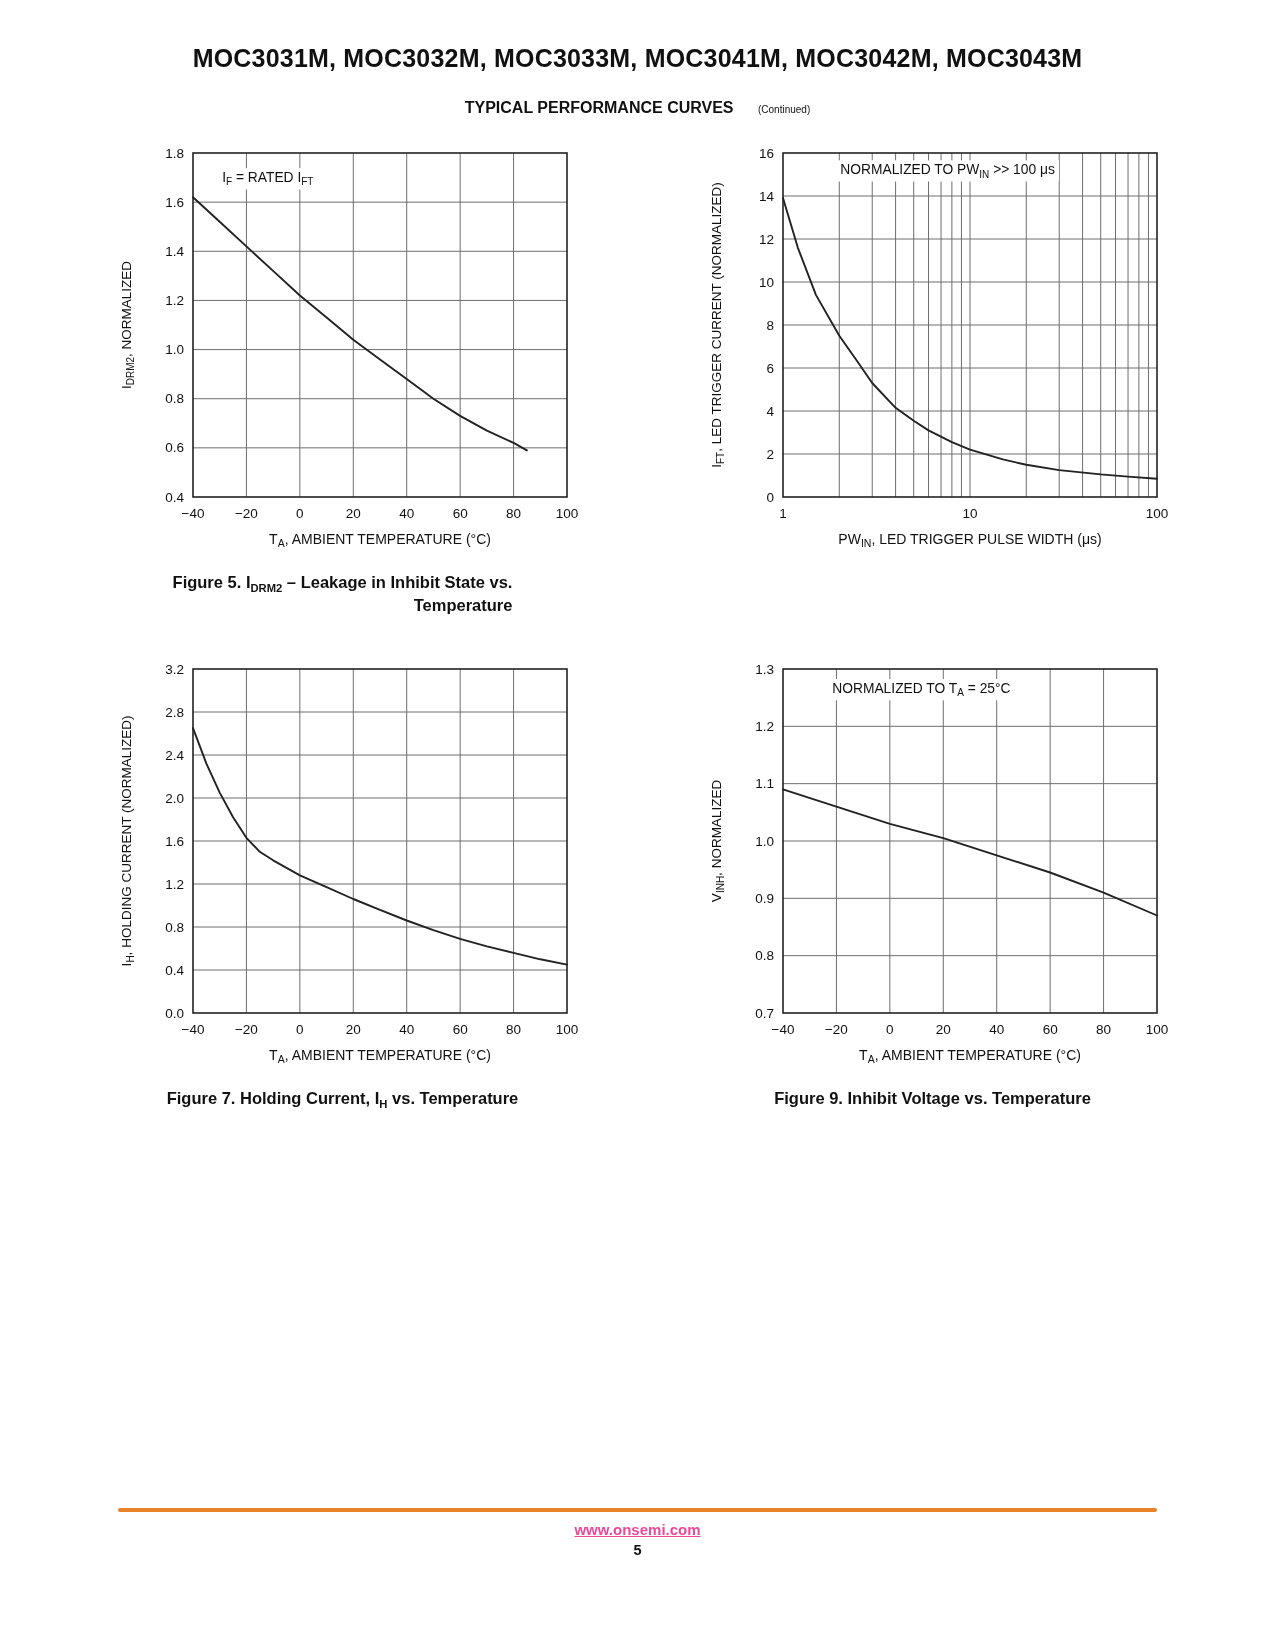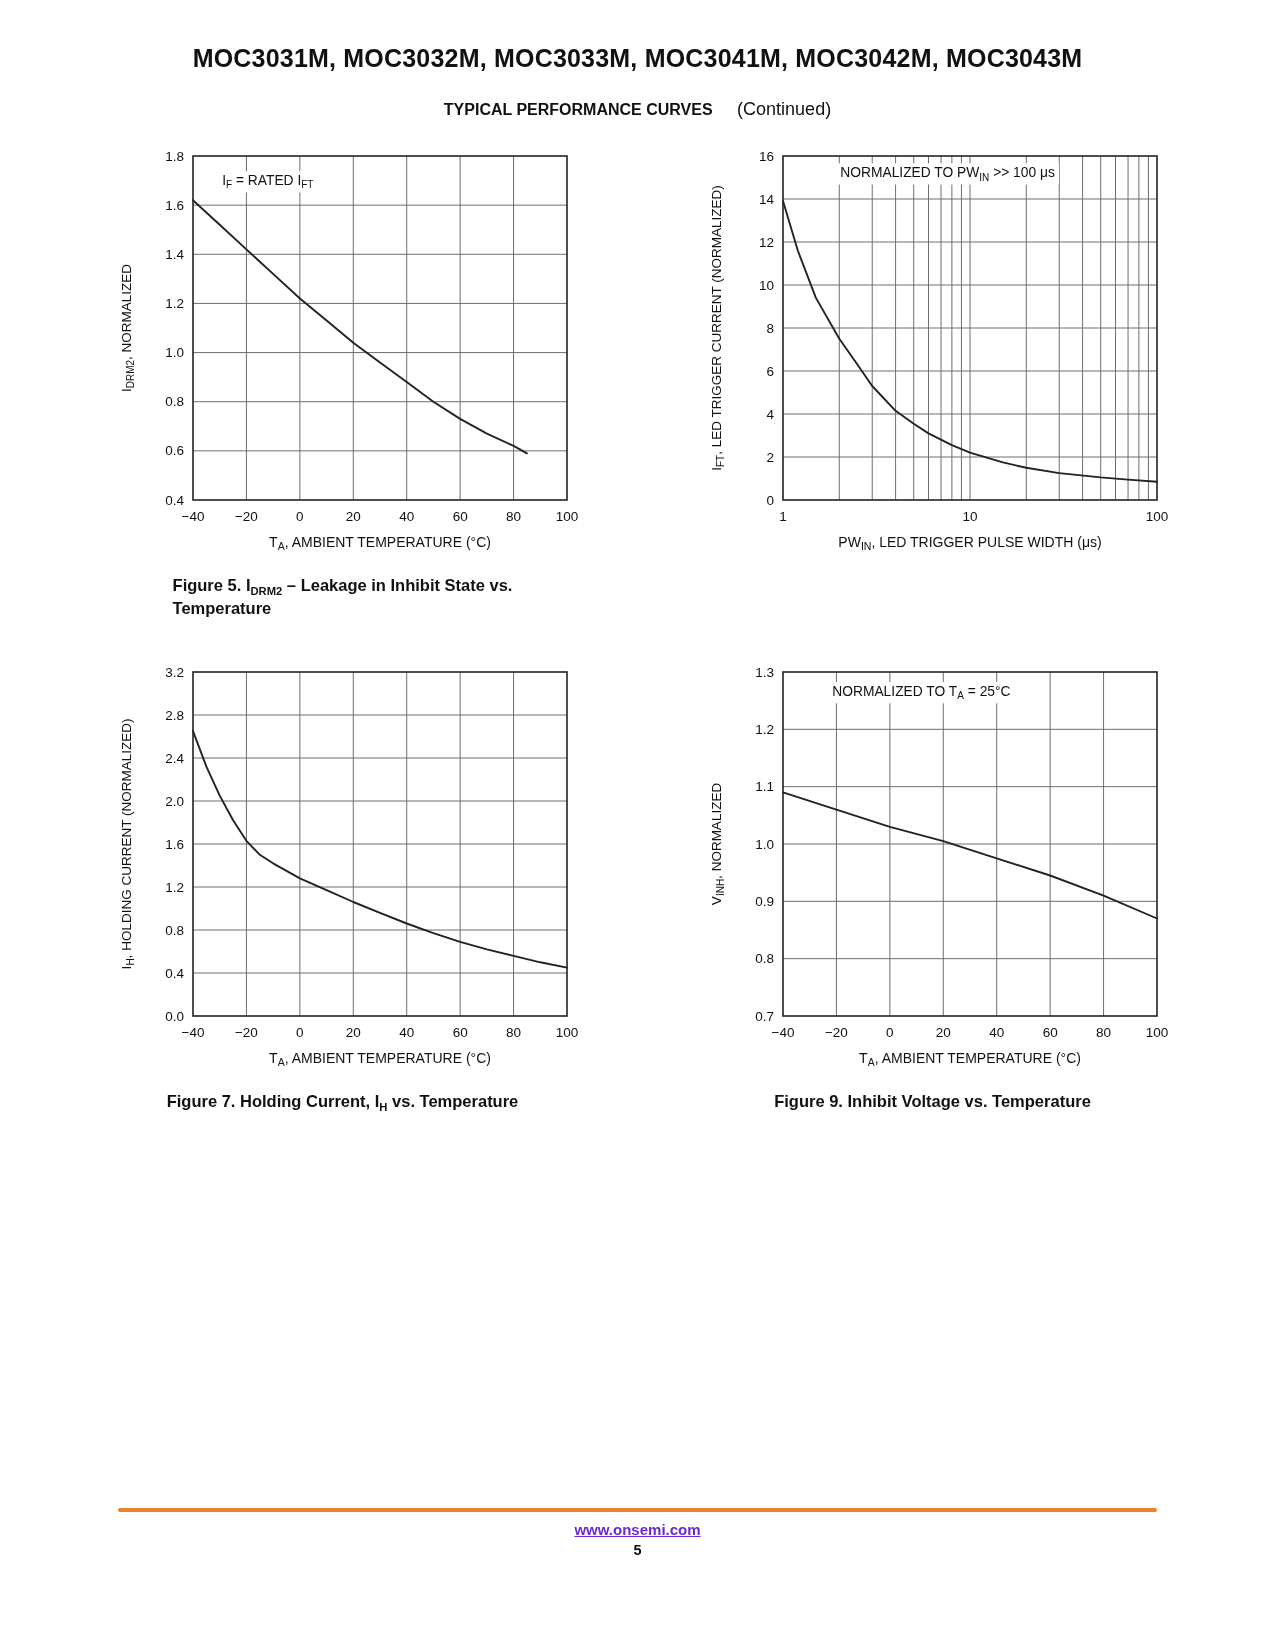--- a/index.html
+++ b/index.html
@@ -1,29 +1,29 @@
 <!DOCTYPE html>
 <html><head>
 <meta charset="utf-8">
 <style>
   html,body{margin:0;padding:0;background:#ffffff;}
   body{font-family:"Liberation Sans","DejaVu Sans",sans-serif;color:#111;}
   .page{position:relative;width:1275px;height:1650px;background:#fff;overflow:hidden;}
   .doc-title{padding-top:44px;text-align:center;font-size:25px;font-weight:bold;letter-spacing:.2px;}
   .section-line{margin-top:26px;text-align:center;}
   .sec-main{font-size:16px;font-weight:bold;}
-  .sec-cont{font-size:18px;margin-left:20px;}
+  .sec-cont{font-size:10px;margin-left:20px;}
   .charts-grid{margin-top:22px;display:grid;grid-template-columns:repeat(2,590px);justify-content:center;row-gap:38px;}
   figure.fig{margin:0;display:flex;flex-direction:column;align-items:center;}
   .chart-box{width:480px;height:420px;}
-  .caption{margin-top:12px;max-width:440px;text-align:left;font-size:16.5px;font-weight:bold;line-height:1.38;white-space:pre-line;}
+  .caption{margin-top:12px;max-width:440px;text-align:right;font-size:16.5px;font-weight:bold;line-height:1.38;white-space:pre-line;}
   sub{font-size:68%;line-height:0;}
   .footer{position:absolute;left:0;right:0;bottom:92px;}
   .footer-rule{height:4px;margin:0 118px 9px 118px;border-radius:2px;background:#e8832a;}
-  .footer-link{display:block;text-align:center;font-size:15px;font-weight:bold;color:#6d28d9;text-decoration:underline;}
+  .footer-link{display:block;text-align:center;font-size:15px;font-weight:bold;color:#ec4899;text-decoration:underline;}
   .pagenum{margin-top:4px;text-align:center;font-size:14.5px;font-weight:bold;}
   svg text{fill:#111;}
 </style>
 </head>
 <body>
 
 <div class="page">
 
   <div class="doc-title">MOC3031M, MOC3032M, MOC3033M, MOC3041M, MOC3042M, MOC3043M</div>
 

